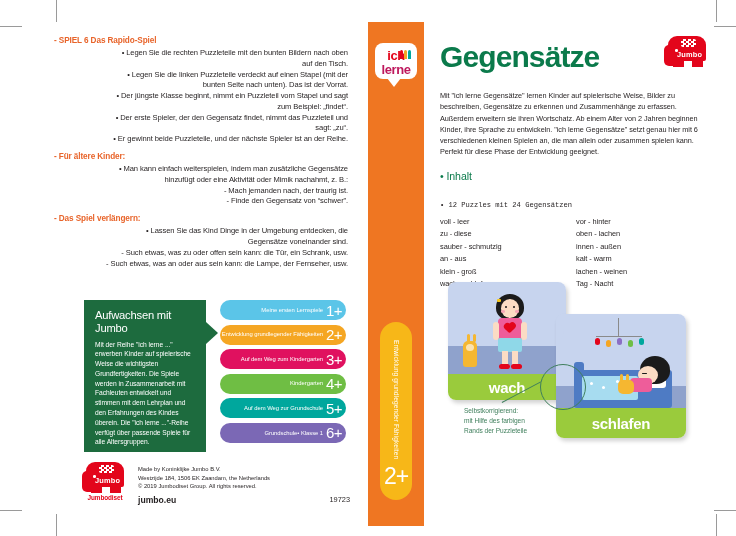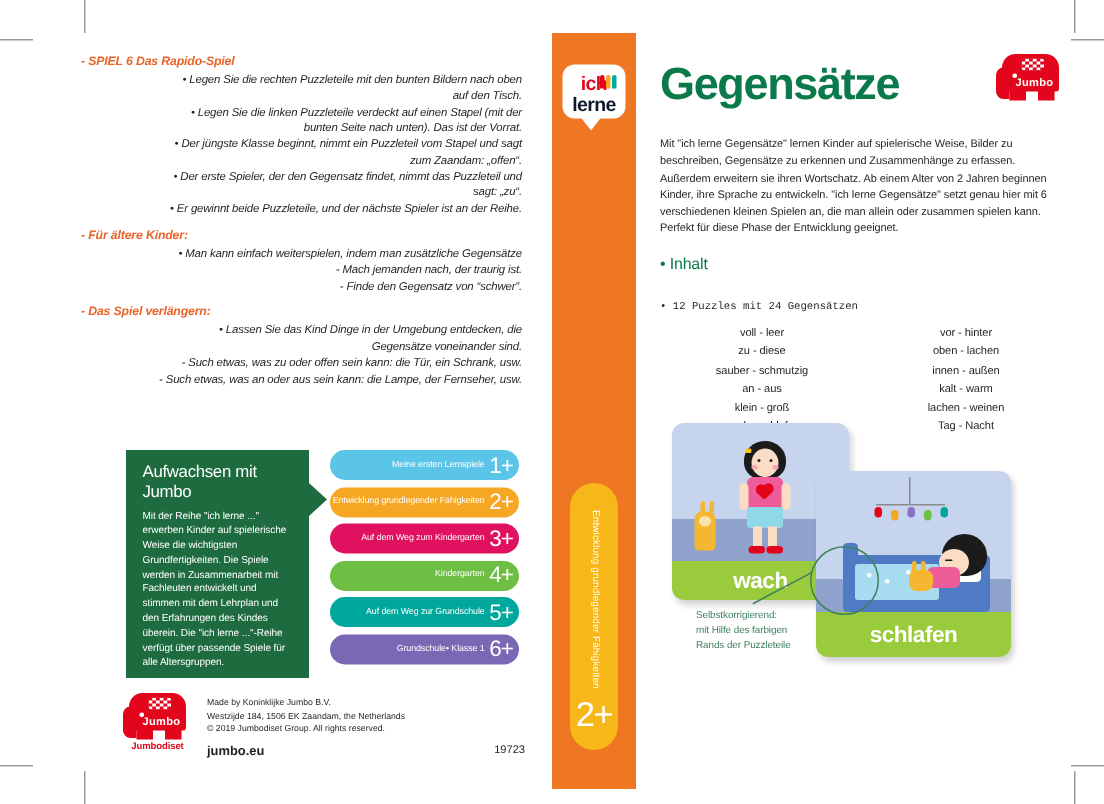--- a/index.html
+++ b/index.html
@@ -15,21 +15,21 @@
   .cropmark { position: absolute; background: #9a9a9a; }
   .cm-v { width: 1px; height: 22px; }
   .cm-h { height: 1px; width: 22px; }
 
   
   .left-page {
     position: absolute;
     left: 24px; top: 18px;
     width: 326px; height: 500px;
   }
-  .rules { padding: 18px 2px 0 30px; font-style: italic; }
+  .rules { padding: 18px 2px 0 30px; }
   .rule-head {
     color: #E8642A;
     font-size: 8.2px;
     font-weight: bold;
     margin-bottom: 3px;
     letter-spacing: -0.1px;
   }
   .rule-line {
     color: #231f20;
     font-size: 7.6px;
@@ -151,21 +151,21 @@
   }
   .bubble:after {
     content: ""; position: absolute;
     left: 12px; bottom: -8px;
     width: 0; height: 0;
     border-left: 7px solid transparent;
     border-right: 7px solid transparent;
     border-top: 9px solid #ffffff;
   }
   .b-ich { color: #E3051B; font-size: 13px; font-weight: bold; line-height: 1; margin-top: 6px; letter-spacing: -0.4px; }
-  .b-lerne { color: #0f172a; font-size: 13px; font-weight: bold; line-height: 1; margin-top: 1px; letter-spacing: -0.4px; }
+  .b-lerne { color: #be185d; font-size: 13px; font-weight: bold; line-height: 1; margin-top: 1px; letter-spacing: -0.4px; }
   .b-figs { position: absolute; right: 3px; top: 4px; width: 14px; height: 13px; }
   .fig { position: absolute; width: 3.4px; height: 9px; border-radius: 2px 2px 0 0; top: 3px; }
 
   .spine-badge {
     position: absolute;
     left: 12px; bottom: 26px;
     width: 32px; height: 178px;
     background: #F7B718;
     border-radius: 16px;
     color: #ffffff;
@@ -206,32 +206,32 @@
   }
   .inhalt-head {
     color: #0B7A4B;
     font-size: 10.6px;
     margin-top: 12px;
     letter-spacing: -0.1px;
   }
   .inhalt-sub { font-size: 7.1px; color: #231f20; margin-top: 19px; font-family: Liberation Mono, monospace; }
   .pairs { display: flex; margin-top: 7px; }
   .pairs-col { width: 50%; }
-  .pair { font-size: 7.4px; color: #231f20; line-height: 1.68; letter-spacing: -0.05px; text-align: center; }
+  .pair { font-size: 7.4px; color: #231f20; line-height: 1.68; letter-spacing: -0.05px; }
 
   
   .puzzle-area { position: absolute; left: 0; top: 258px; width: 272px; height: 190px; }
   .piece {
     position: absolute;
     border-radius: 8px;
     overflow: hidden;
     box-shadow: 2px 3px 4px rgba(0,0,0,0.18);
   }
   .piece-wach { left: 8px; top: 2px; width: 118px; height: 118px; }
-  .piece-schlafen { left: 104px; top: 34px; width: 130px; height: 124px; }
+  .piece-schlafen { left: 116px; top: 34px; width: 130px; height: 124px; }
   .sky { position: absolute; left: 0; top: 0; width: 100%; background: #C7D4EE; }
   .floor { position: absolute; left: 0; width: 100%; background: #8FA2CC; }
   .band {
     position: absolute; left: 0; bottom: 0; width: 100%;
     background: #9ACB3C;
     color: #ffffff;
     display: flex; align-items: center; justify-content: center;
     font-size: 15px; font-weight: bold; letter-spacing: -0.3px;
   }
   .knob {
@@ -306,29 +306,30 @@
 
   <div class="rules">
 
     <div class="rule-group">
       <div class="rule-head">- SPIEL 6 Das Rapido-Spiel</div>
       <div class="rule-line">• Legen Sie die rechten Puzzleteile mit den bunten Bildern nach oben</div>
       <div class="rule-line">auf den Tisch.</div>
       <div class="rule-line">• Legen Sie die linken Puzzleteile verdeckt auf einen Stapel (mit der</div>
       <div class="rule-line">bunten Seite nach unten). Das ist der Vorrat.</div>
       <div class="rule-line">• Der jüngste Klasse beginnt, nimmt ein Puzzleteil vom Stapel und sagt</div>
-      <div class="rule-line">zum Zaandam: „offen“.</div>
+      <div class="rule-line">zum Beispiel: „findet“.</div>
       <div class="rule-line">• Der erste Spieler, der den Gegensatz findet, nimmt das Puzzleteil und</div>
       <div class="rule-line">sagt: „zu“.</div>
       <div class="rule-line">• Er gewinnt beide Puzzleteile, und der nächste Spieler ist an der Reihe.</div>
     </div>
 
     <div class="rule-group">
       <div class="rule-head">- Für ältere Kinder:</div>
       <div class="rule-line">• Man kann einfach weiterspielen, indem man zusätzliche Gegensätze</div>
+      <div class="rule-line">hinzufügt oder eine Aktivität oder Mimik nachahmt, z. B.:</div>
       <div class="rule-line">- Mach jemanden nach, der traurig ist.</div>
       <div class="rule-line">- Finde den Gegensatz von “schwer”.</div>
     </div>
 
     <div class="rule-group">
       <div class="rule-head">- Das Spiel verlängern:</div>
       <div class="rule-line">• Lassen Sie das Kind Dinge in der Umgebung entdecken, die</div>
       <div class="rule-line">Gegensätze voneinander sind.</div>
       <div class="rule-line">- Such etwas, was zu oder offen sein kann: die Tür, ein Schrank, usw.</div>
       <div class="rule-line">- Such etwas, was an oder aus sein kann: die Lampe, der Fernseher, usw.</div>

